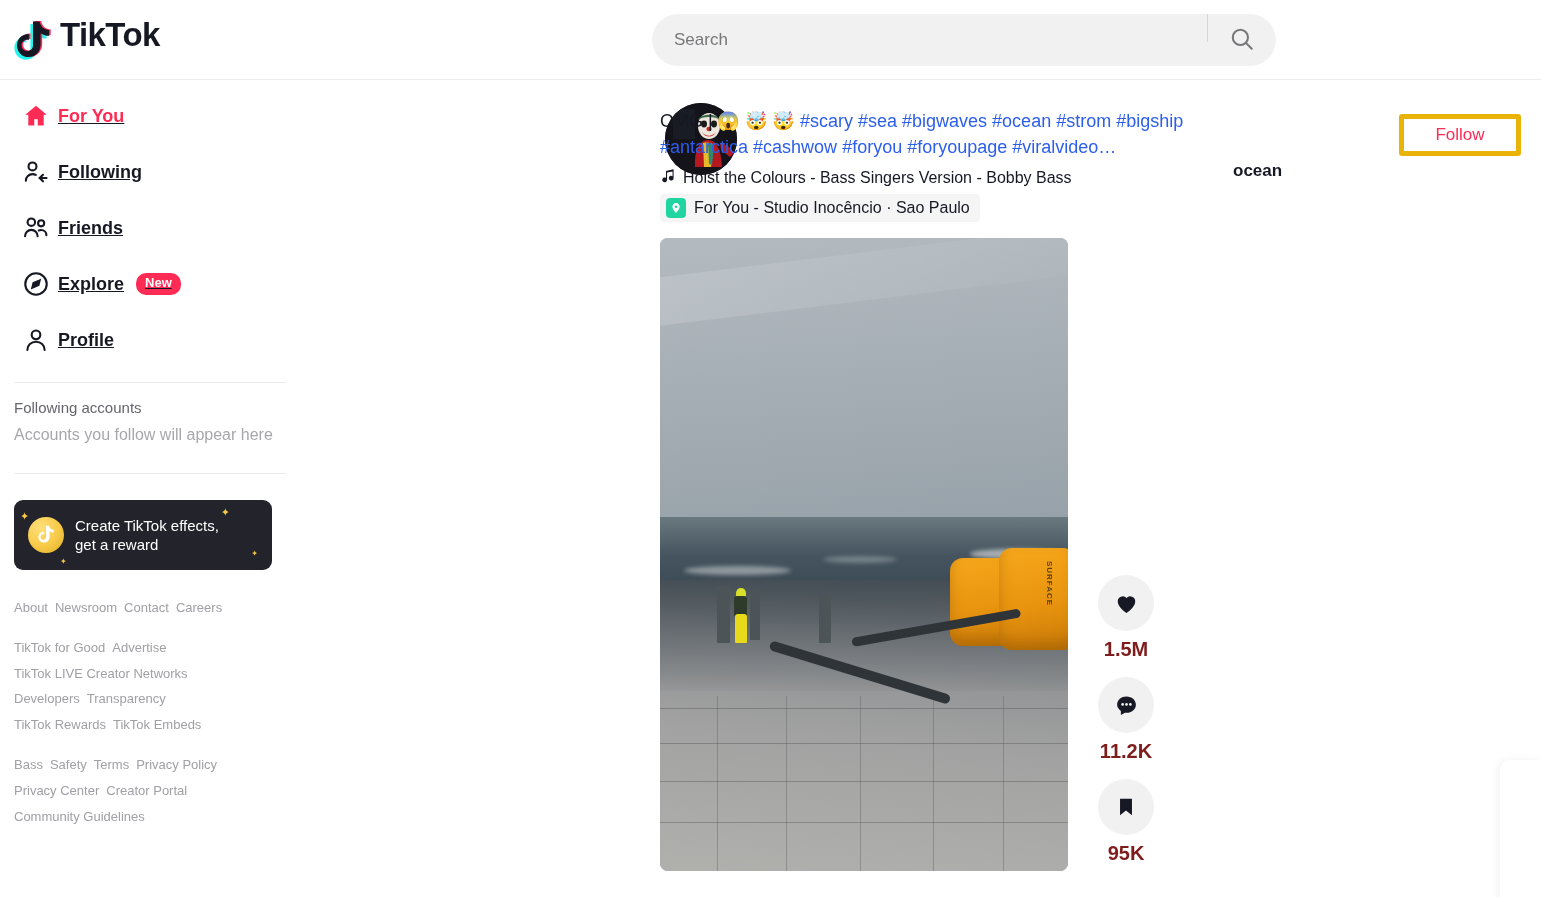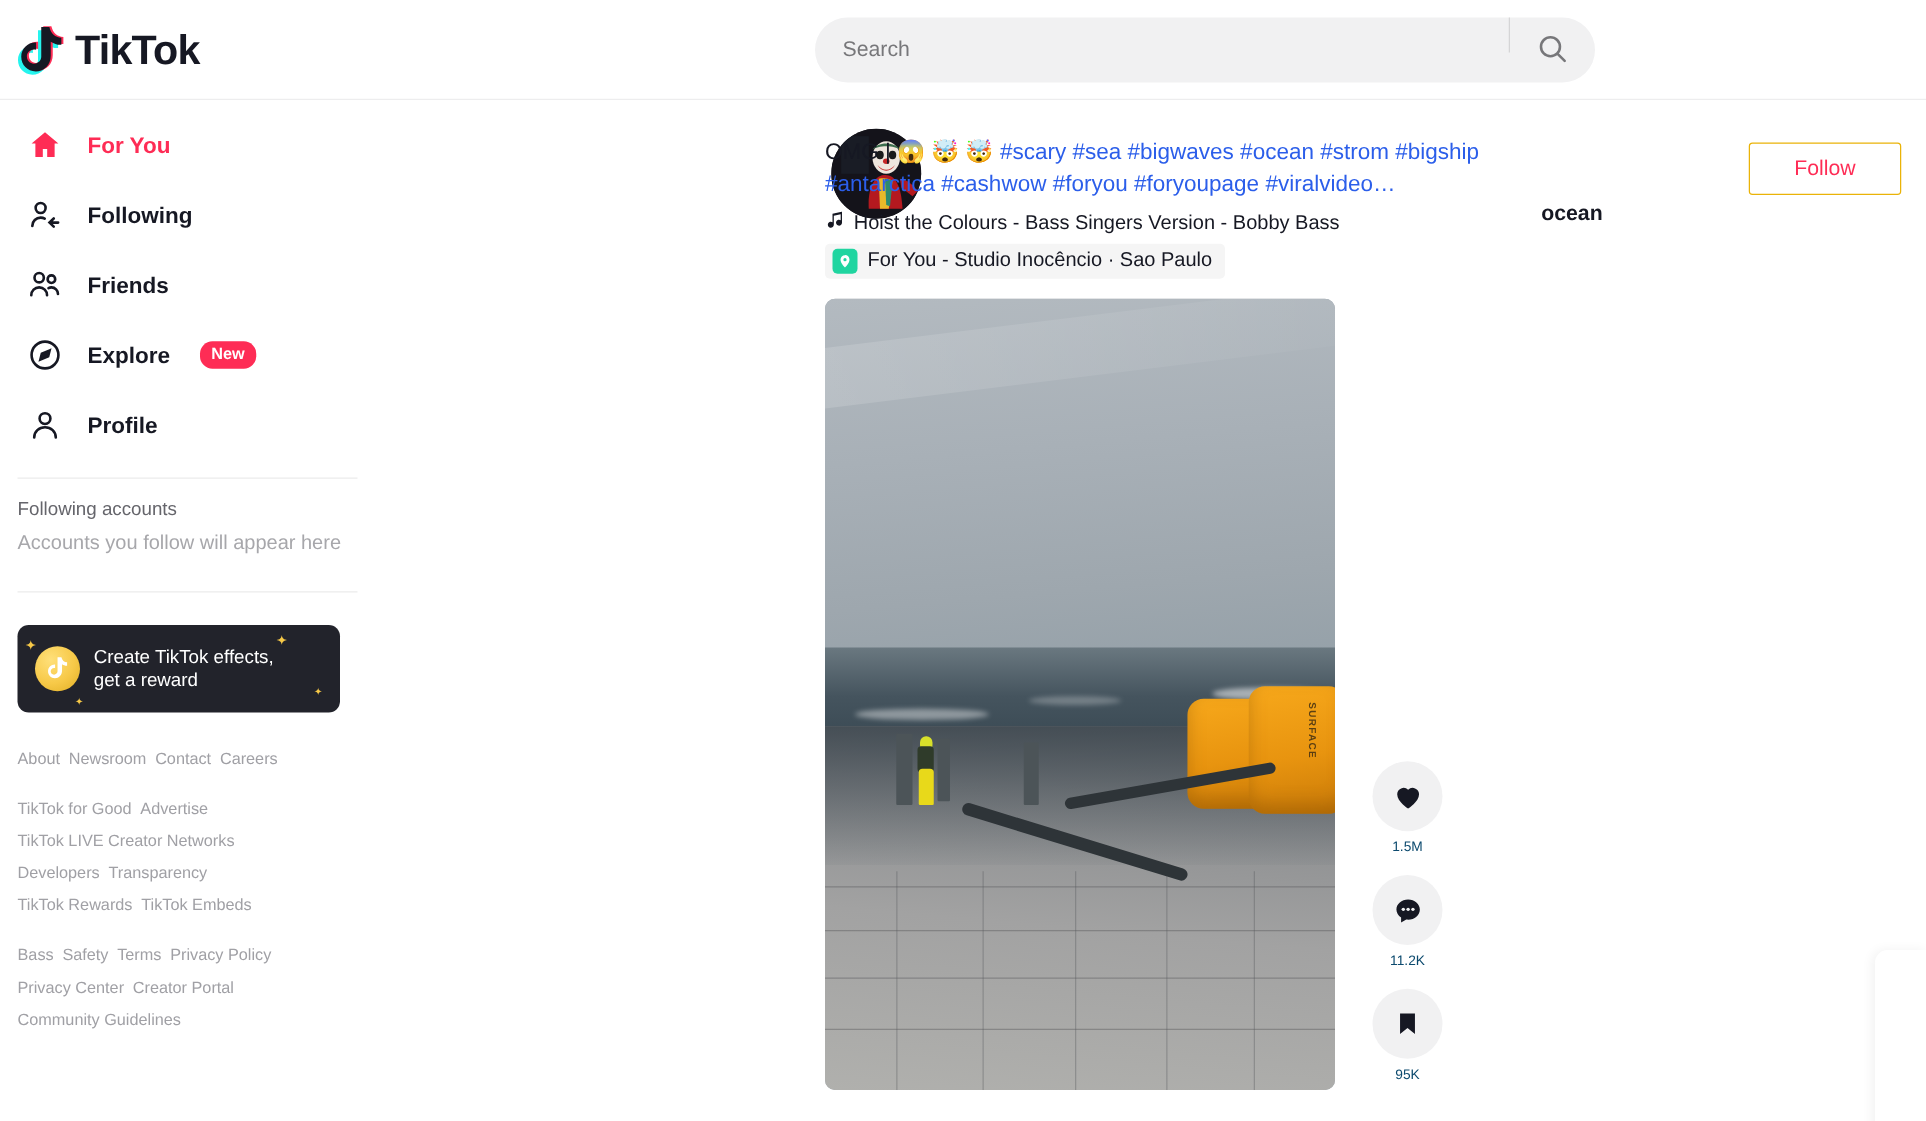--- a/index.html
+++ b/index.html
@@ -13,21 +13,21 @@
 
   
   .header {
     position: absolute; top: 0; left: 0;
     width: 1541px; height: 80px;
     background: #fff;
     border-bottom: 1px solid #ededee;
     display: flex; align-items: center;
   }
   .logo-wrap {
-    display: flex; align-items: center;
+    display: flex; 
     margin-left: 14px; gap: 6px;
   }
   .logo-note { width: 40px; height: 44px; position: relative; flex: none; }
   .logo-text {
     font-size: 33px; font-weight: bold;
     letter-spacing: -0.6px; color: #161823;
     line-height: 1;
   }
   .search-wrap {
     position: absolute; left: 652px; top: 14px;
@@ -54,23 +54,23 @@
   }
 
   
   .sidebar {
     position: absolute; top: 80px; left: 0;
     width: 300px; height: 817px;
     padding: 8px 14px 0 14px;
     overflow: hidden;
   }
   .nav-item {
-    display: flex; align-items: center; gap: 18px;
+    display: flex; align-items: center; gap: 6px;
     height: 56px; padding: 0 6px;
-    cursor: pointer; border-radius: 4px;
+    cursor: pointer; border-radius: 4px; text-decoration: underline;
   }
   .nav-icon { width: 32px; height: 32px; flex: none;
     display: flex; align-items: center; justify-content: center; }
   .nav-label { font-size: 18px; font-weight: bold; color: #161823; white-space: nowrap; }
   .nav-item.active .nav-label { color: #fe2c55; }
   .badge-new {
     background: #fe2c55; color: #fff;
     font-size: 13px; font-weight: bold;
     padding: 2px 9px 3px; border-radius: 10px;
     margin-left: 6px; line-height: 1.25;
@@ -138,21 +138,21 @@
   }
   .loc-pin {
     width: 20px; height: 20px; border-radius: 4px; background: #20d5a0;
     display: flex; align-items: center; justify-content: center; flex: none;
   }
   .loc-text { font-size: 16px; color: #161823; white-space: nowrap; }
 
   .follow-btn {
     position: absolute; right: 20px; top: 34px;
     width: 122px; height: 42px;
-    border: 1px solid #eab308; border-radius: 3px;
+    border: 5px solid #eab308; border-radius: 3px;
     background: #fff; color: #fe2c55;
     font-family: "Liberation Sans", sans-serif;
     font-size: 17px; cursor: pointer;
   }
 
   
   .video-row { position: relative; margin-top: 16px; display: flex; align-items: flex-end; gap: 30px; }
   .video {
     width: 408px; height: 633px;
     border-radius: 8px; overflow: hidden;
@@ -217,21 +217,21 @@
     transform-origin: left center;
   }
 
   .actions { display: flex; flex-direction: column; gap: 16px; padding-bottom: 6px; }
   .action { display: flex; flex-direction: column; align-items: center; gap: 7px; cursor: pointer; }
   .action-circle {
     width: 56px; height: 56px; border-radius: 50%;
     background: #f1f1f2;
     display: flex; align-items: center; justify-content: center;
   }
-  .action-count { font-size: 11px; font-weight: normal; color: #0c4a6e; }
+  .action-count { font-size: 20px; font-weight: bold; color: #7f1d1d; }
 
   .right-panel {
     position: absolute; right: -1px; top: 680px;
     width: 42px; height: 160px;
     background: #fff; border-radius: 10px 0 0 10px;
     box-shadow: -2px 0 9px rgba(0,0,0,0.055);
   }
 </style>
 </head>
 <body>

